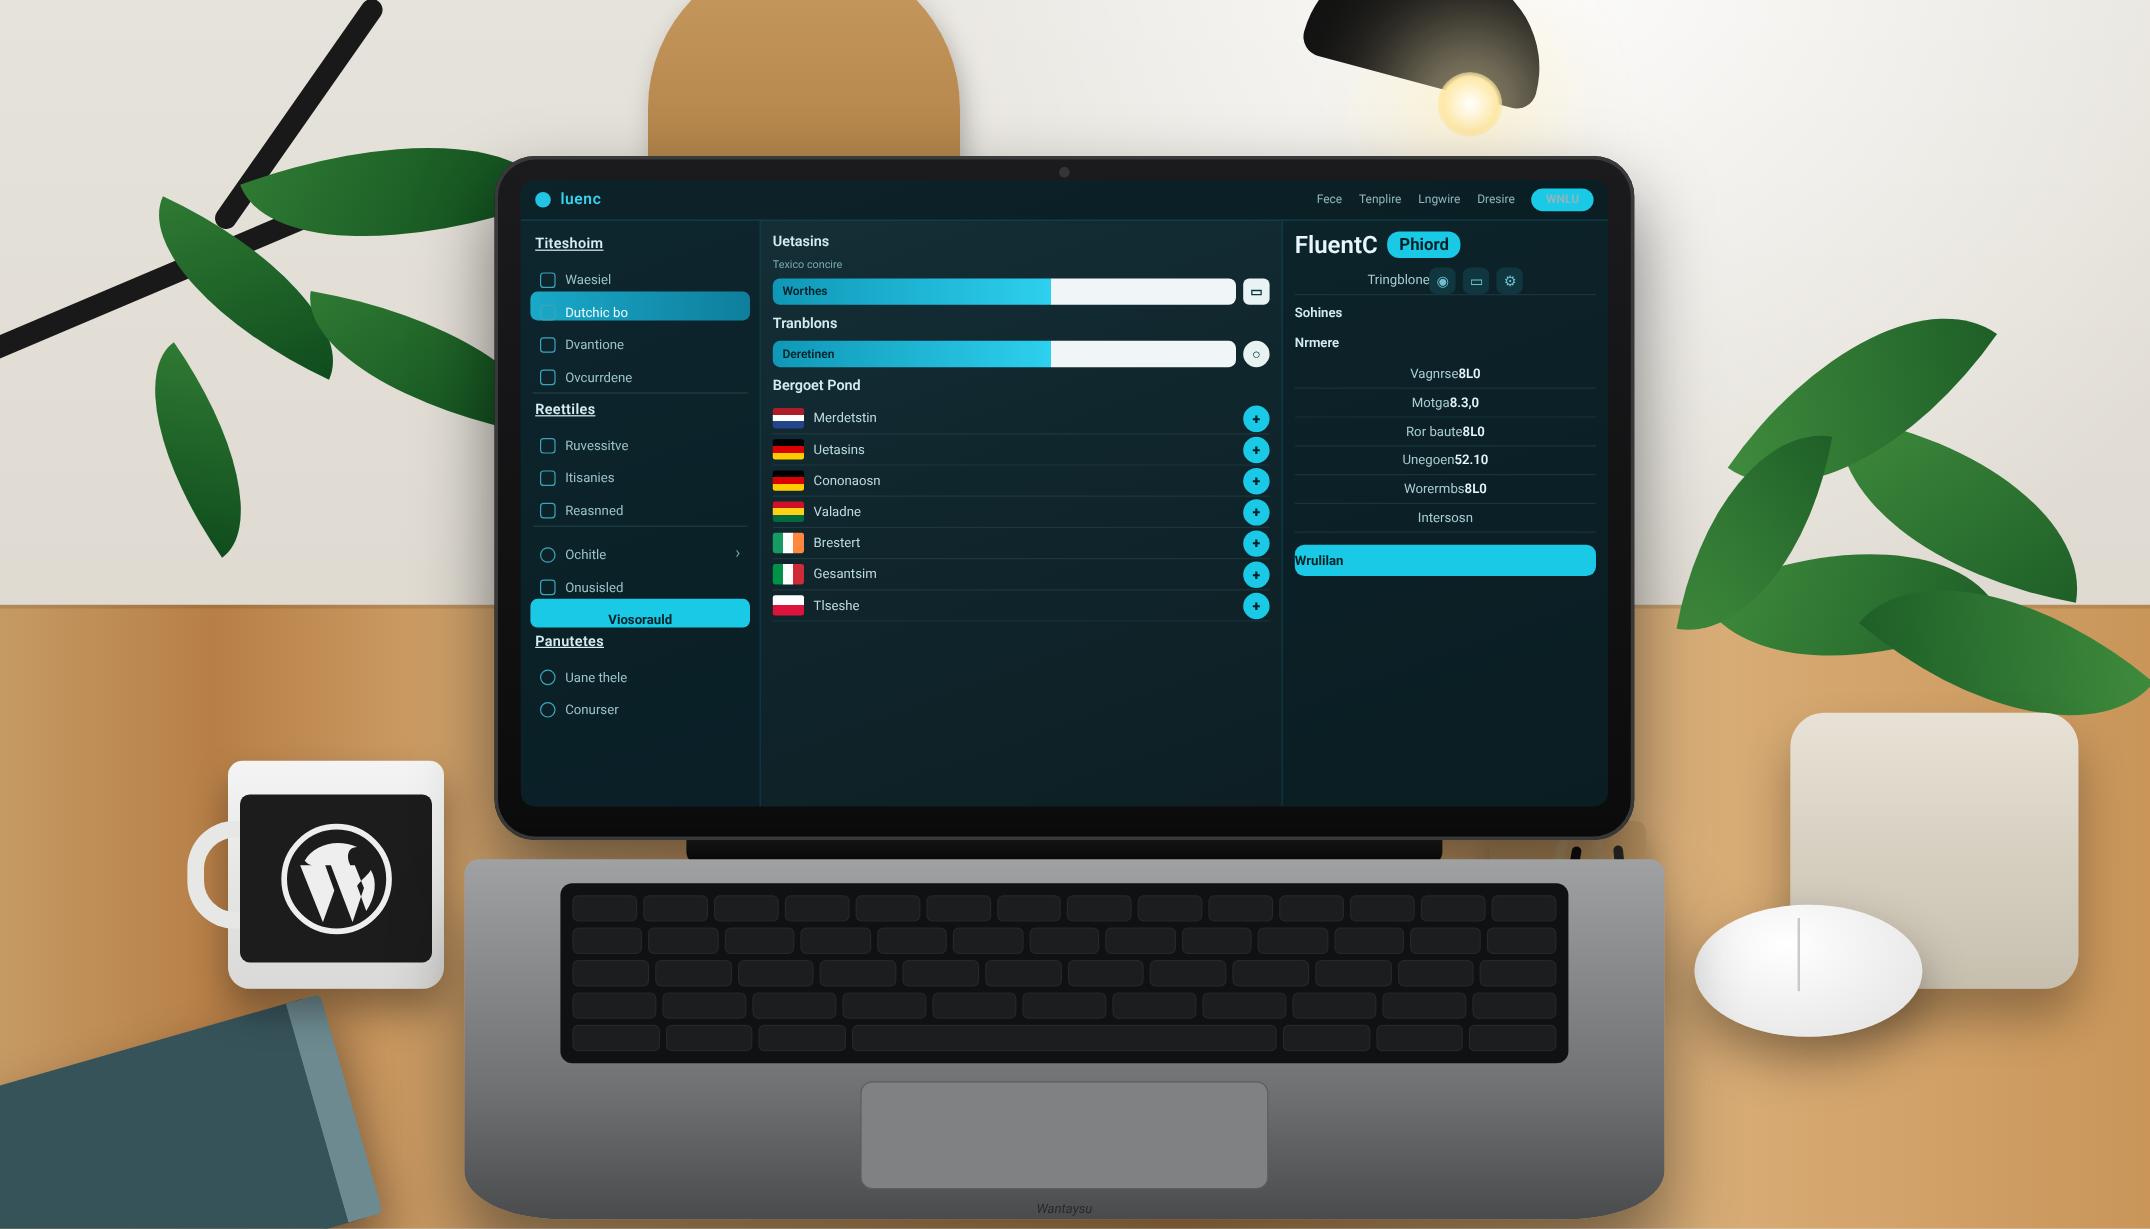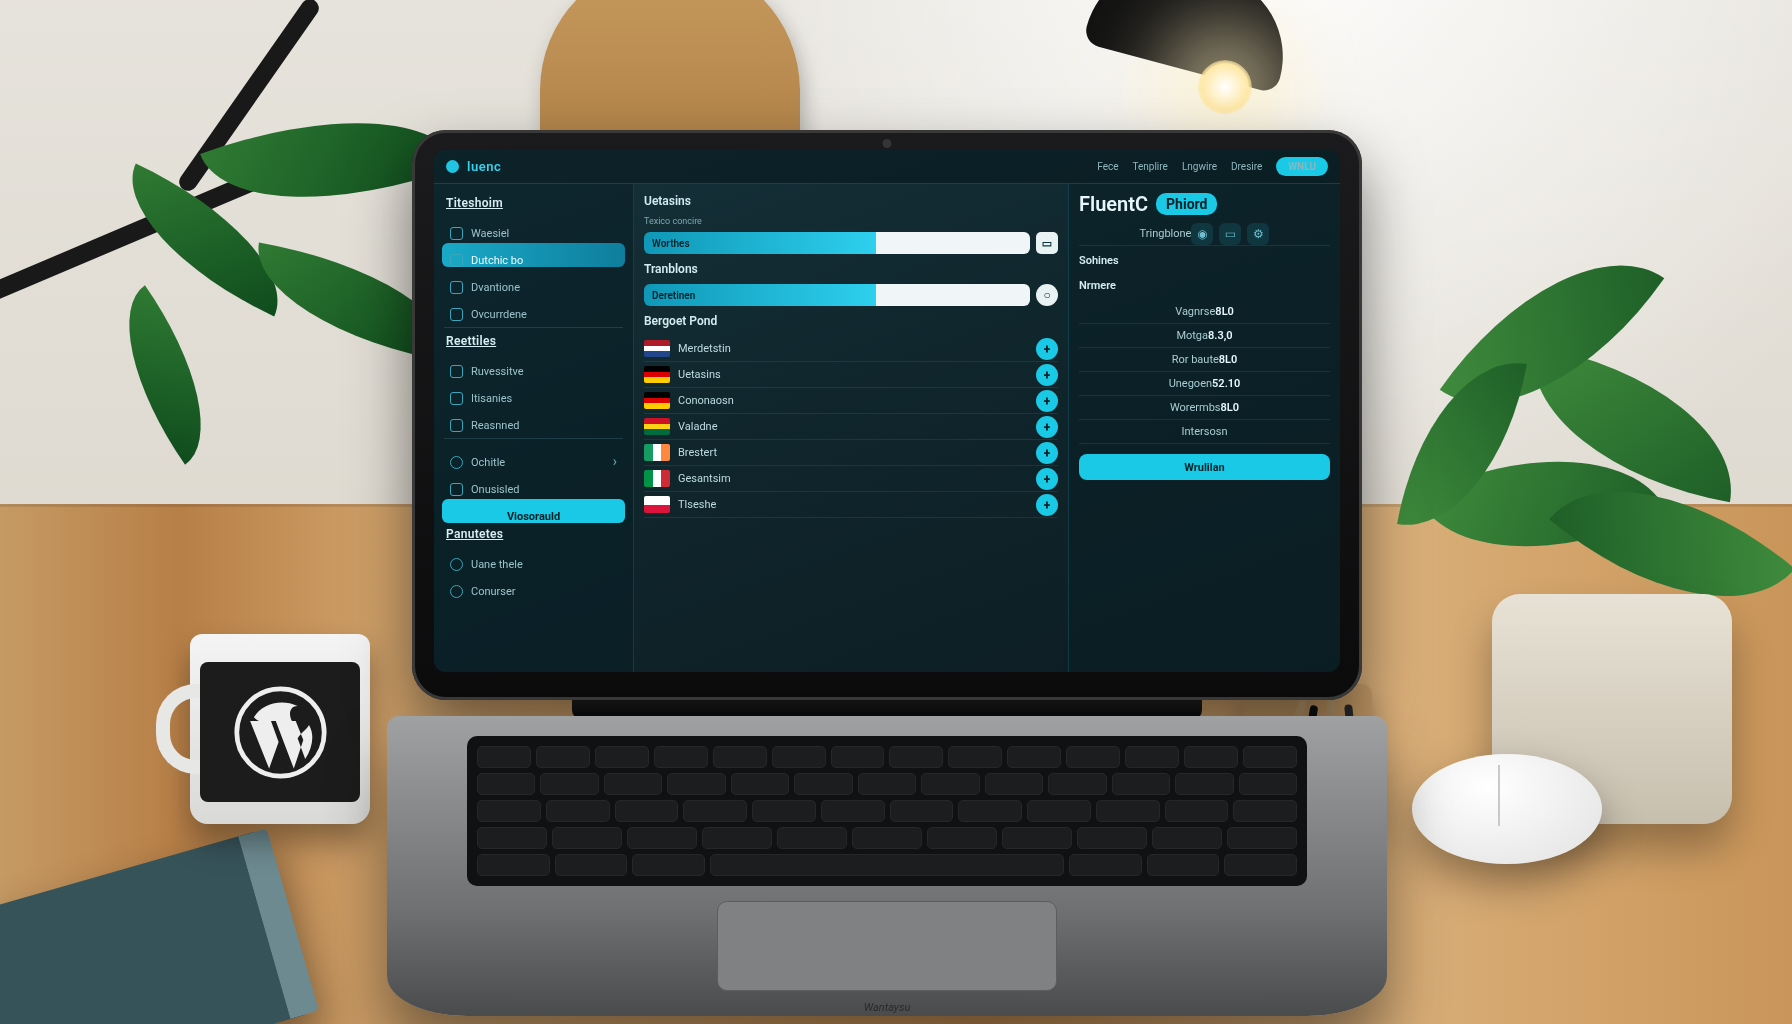--- a/index.html
+++ b/index.html
@@ -126,21 +126,21 @@
 
   .rightp{width:272px;background:rgba(8,30,36,0.5);border-left:1px solid rgba(37,196,227,0.18);padding:8px 10px;display:flex;flex-direction:column;gap:6px;}
   .rp-title{font-size:20px;font-weight:600;color:#e7f7fb;}
   .rp-row{display:flex;align-items:center;justify-content:center;height:24px;border-bottom:1px solid rgba(120,190,205,0.12);}
   .rp-row .lab{color:#a9ccd2;font-size:11px;}
   .rp-row .val{color:#e7f7fb;font-size:11px;font-weight:600;}
   .toggle{width:44px;height:18px;border-radius:9px;background:#eef4f5;position:relative;}
   .toggle .knob{position:absolute;width:22px;height:18px;border-radius:9px;background:#1ccbe8;left:0;top:0;}
   .iconbtn{width:22px;height:22px;border-radius:6px;background:rgba(18,60,70,0.8);display:flex;align-items:center;justify-content:center;color:#6fbfce;font-size:12px;}
   .btn-row{display:flex;gap:6px;}
-  .rp-cta{background:#19c9e6;color:#032329;border-radius:8px;height:26px;display:flex;align-items:center;justify-content:center;font-weight:700;font-size:11px;margin-top:4px;}
+  .rp-cta{background:#19c9e6;color:#032329;border-radius:8px;height:26px;display:flex;align-items:center;justify-content:flex-start;font-weight:700;font-size:11px;margin-top:4px;}
 </style>
 </head>
 <body>
 
 <div class="wall-shadow"></div>
 <div class="wood-board"></div>
 <div class="lamp-arm">
   <div class="arm1"></div>
     <div class="arm2"></div>
 </div>

